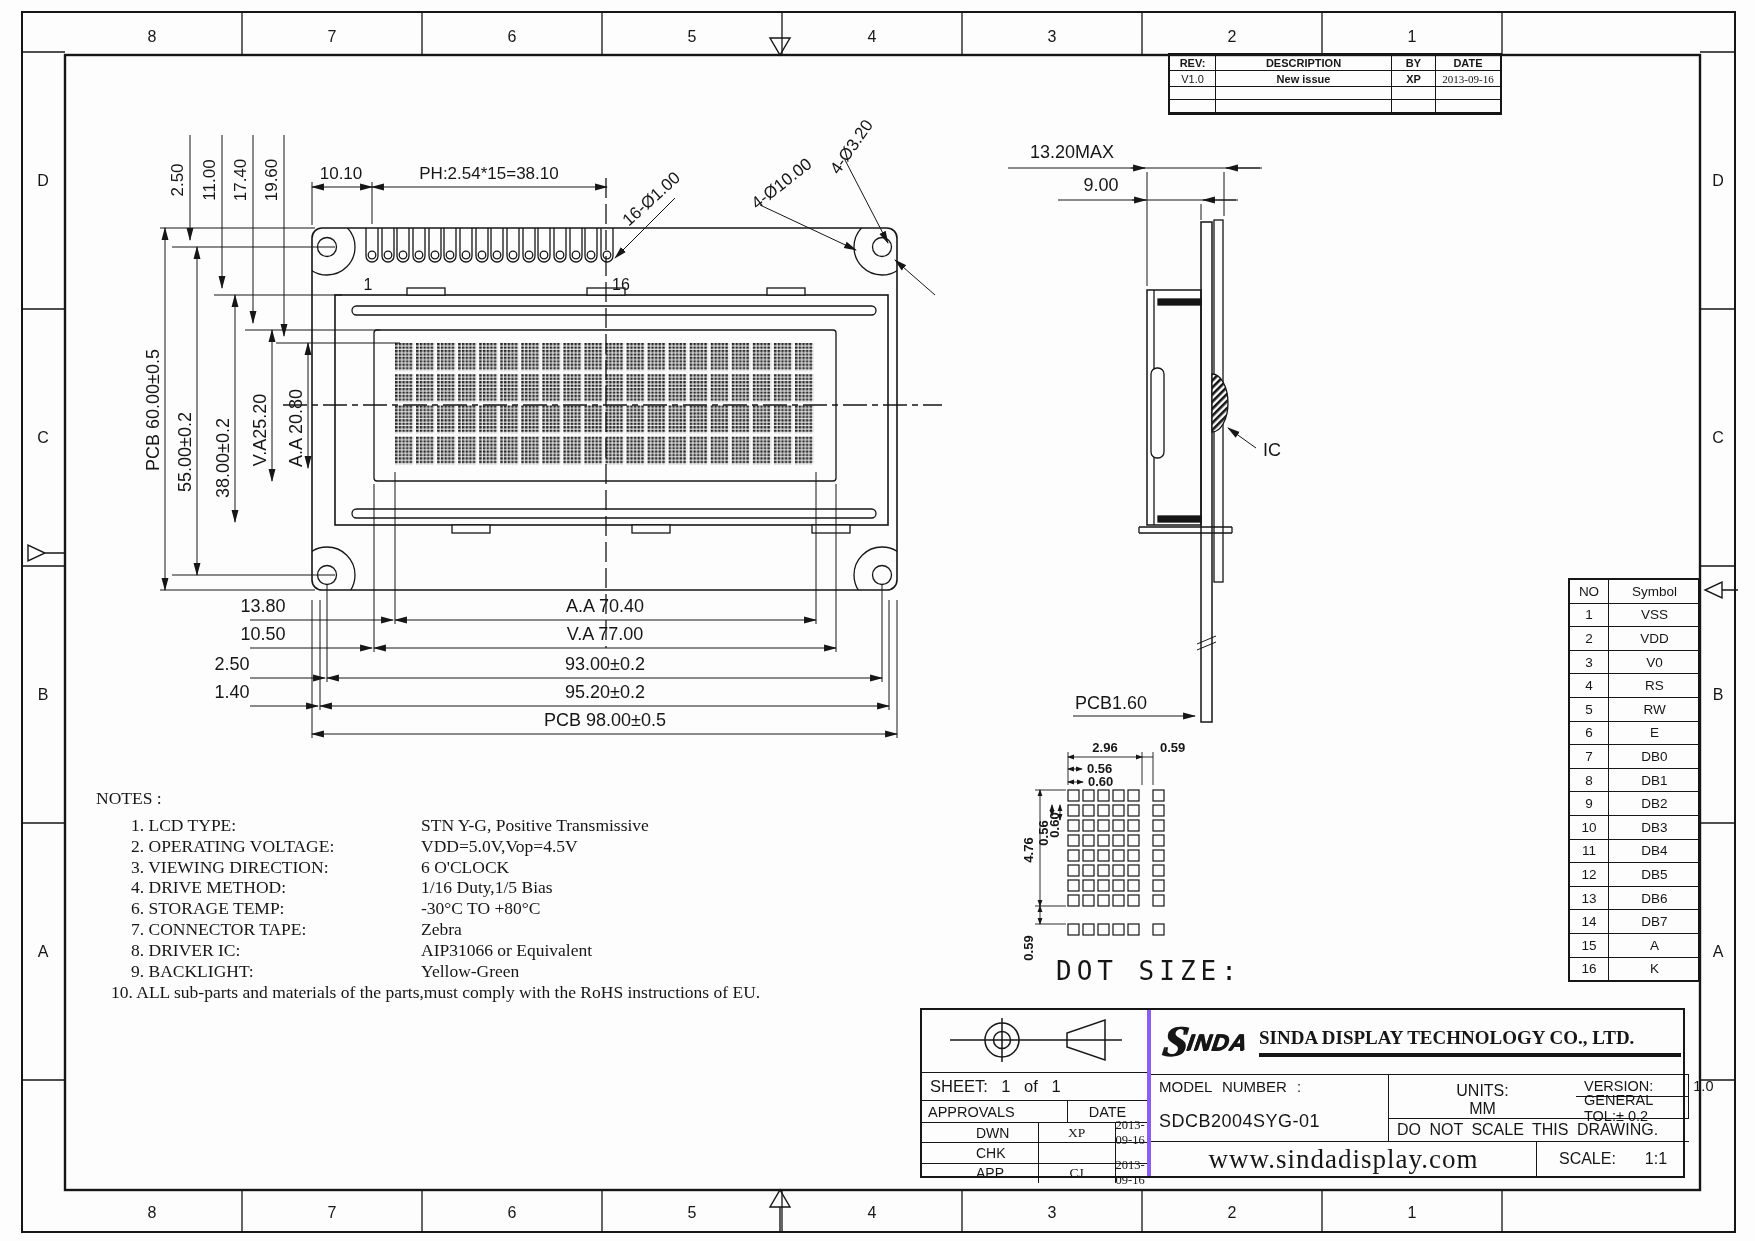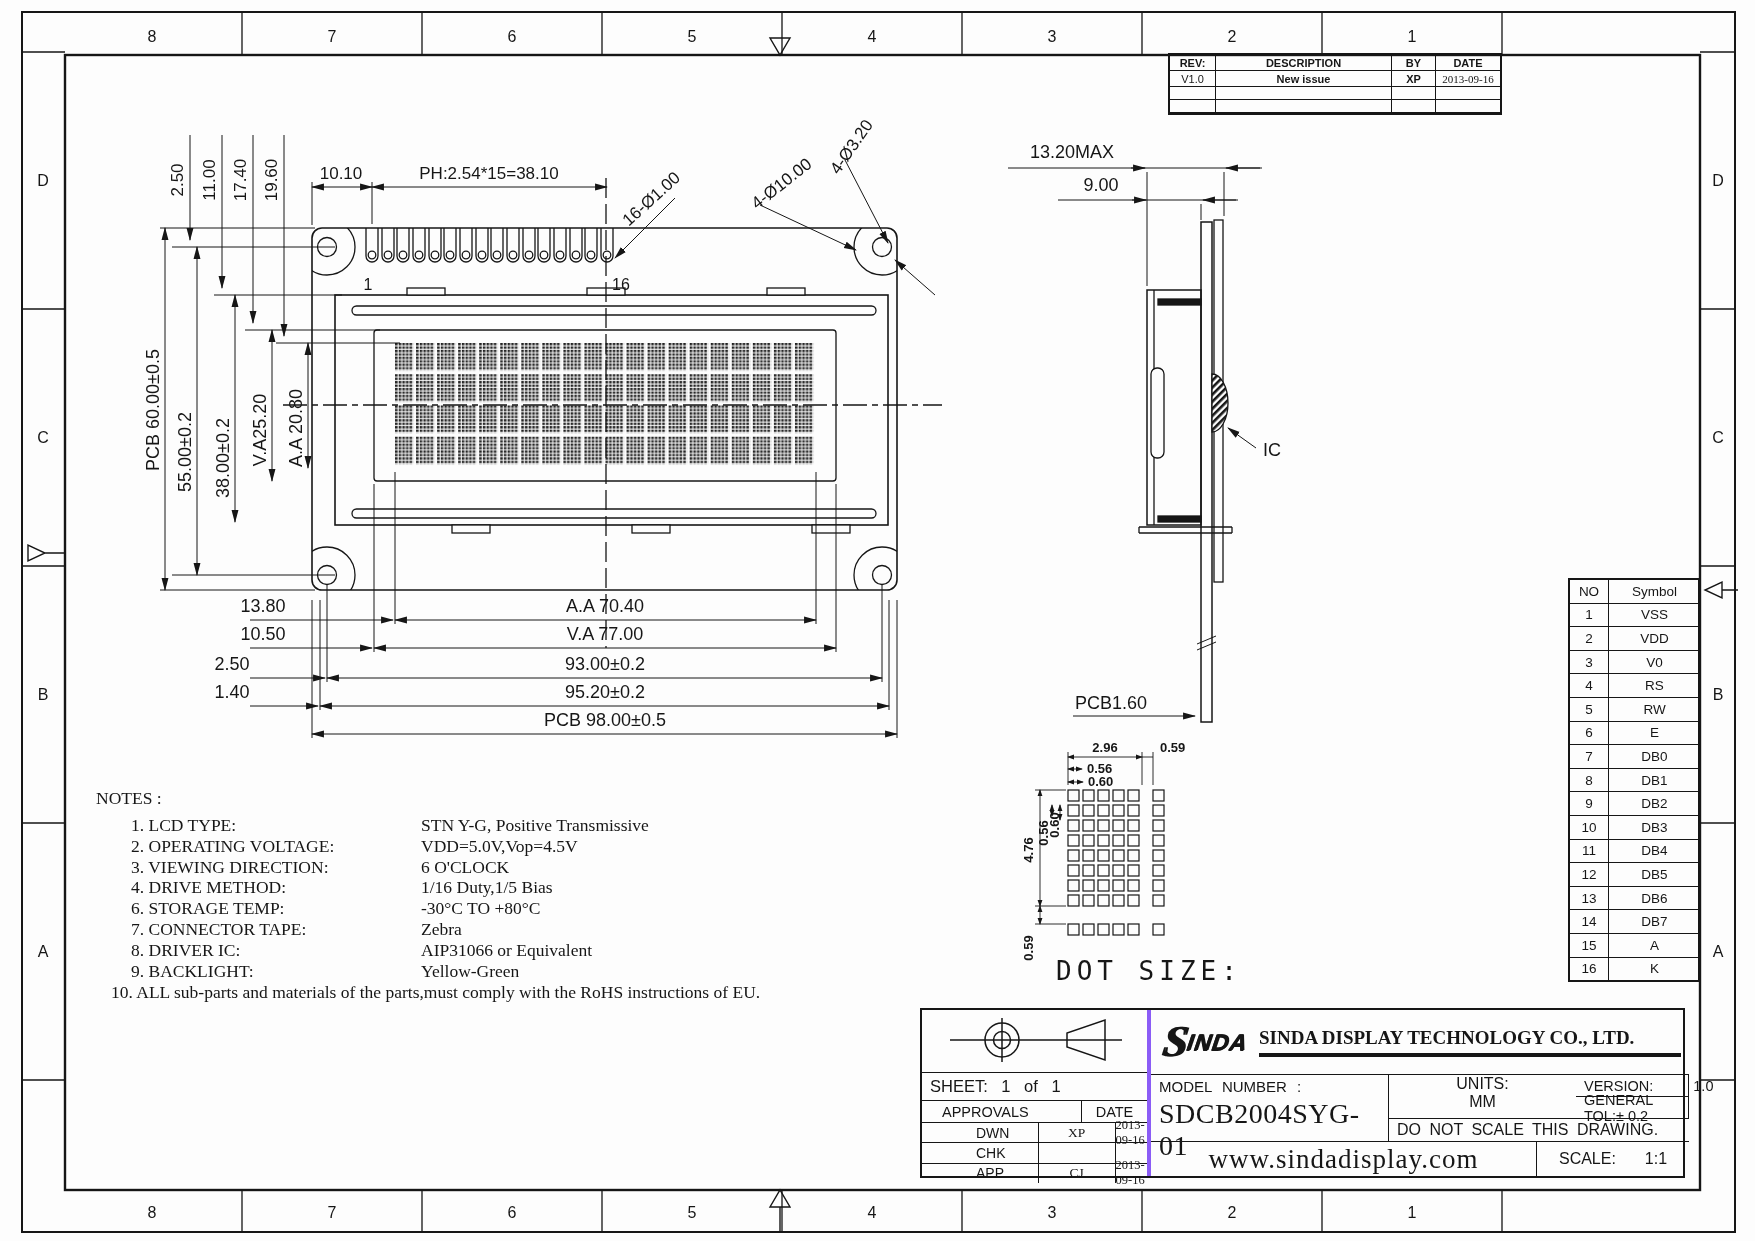--- a/index.html
+++ b/index.html
@@ -28,46 +28,46 @@
   .nrow{display:flex;line-height:20.8px;}
   .nlabel{width:290px;padding-left:35px;flex:none;}
   .nlast{padding-left:15px;line-height:20.8px;margin-top:1px;}
   
   .tblock{left:920px;top:1008px;width:765px;height:170px;border:2.5px solid #161616;display:flex;}
   .tb-left{width:225px;flex:none;border-right:4px solid #8b5cf6;display:flex;flex-direction:column;}
   .projbox{height:62px;border-bottom:1.5px solid #161616;flex:none;}
   .sheetrow{height:27px;border-bottom:1.5px solid #161616;display:flex;align-items:center;
             padding-left:8px;font-size:16.5px;word-spacing:9px;flex:none;}
   .apphd{height:21px;border-bottom:1.5px solid #161616;display:flex;flex:none;font-size:14.5px;}
-  .apphd .a1{width:139px;border-right:1.5px solid #161616;padding-left:20px;display:flex;align-items:center;}
+  .apphd .a1{width:139px;border-right:1.5px solid #161616;padding-left:6px;display:flex;align-items:center;}
   .apphd .a2{flex:1;display:flex;align-items:center;justify-content:center;}
   .apprrow{height:19.3px;border-bottom:1.5px solid #161616;display:flex;flex:none;font-size:13.5px;padding-left:48px;}
   .apprrow:last-child{border-bottom:none;}
   .apprrow .c1{width:62px;border-right:1.5px solid #161616;padding-left:6px;display:flex;align-items:center;font-size:14px;}
   .apprrow .c2{width:75.5px;border-right:1.5px solid #161616;display:flex;align-items:center;justify-content:center;
                font-family:"Liberation Serif",serif;}
   .apprrow .c3{flex:1;display:flex;align-items:center;justify-content:center;font-family:"Liberation Serif",serif;font-size:12.5px;}
   .tb-right{flex:1;display:flex;flex-direction:column;}
   .logoband{height:64px;border-bottom:1.5px solid #161616;display:flex;align-items:center;flex:none;}
   .logo{width:108px;flex:none;display:flex;align-items:center;justify-content:center;
         font-style:italic;font-weight:bold;transform:skewX(-8deg);}
   .logo .ls{font-size:44px;line-height:40px;font-family:"Liberation Serif",serif;text-shadow:2px 0 #161616;}
   .logo .lr{font-size:23px;font-weight:900;letter-spacing:1px;text-shadow:1px 0 #161616,0 1px #161616;}
   .company{flex:1;font-family:"Liberation Serif",serif;font-weight:bold;font-size:19px;
            border-bottom:4px solid #161616;margin-right:8px;padding-bottom:4px;white-space:nowrap;}
   .midband{height:66px;border-bottom:1.5px solid #161616;flex:none;display:grid;
            grid-template-columns:238px 187px 113px;grid-template-rows:22px 22px 22px;}
   .modelcell{grid-row:1/4;border-right:1.5px solid #161616;padding-left:8px;}
   .modelcell .ml{font-size:15px;word-spacing:6px;margin-top:3px;}
-  .modelcell .mn{font-family:Liberation Serif, serif;font-size:28px;margin-top:3px;letter-spacing:0.5px;}
+  .modelcell .mn{font-family:Liberation Sans, sans-serif;font-size:18px;margin-top:16px;letter-spacing:0.5px;}
   .vercell,.tolcell{border-right:1.5px solid #161616;border-bottom:1.5px solid #161616;
            display:flex;align-items:center;padding-left:8px;font-size:14.5px;}
   .vercell span.v{margin-left:40px;text-align:center;}
   .noscale{grid-column:2/4;display:flex;align-items:center;padding-left:8px;font-size:16px;word-spacing:4px;}
-  .unitscell{grid-row:1/3;display:flex;flex-direction:column;align-items:center;justify-content:flex-start;
+  .unitscell{grid-row:1/3;display:flex;flex-direction:column;align-items:center;justify-content:flex-end;
            border-bottom:1.5px solid #161616;font-size:16px;}
   .botband{flex:1;display:flex;}
   .webcell{width:385px;flex:none;border-right:1.5px solid #161616;display:flex;align-items:center;justify-content:center;
            font-family:"Liberation Serif",serif;font-size:27px;letter-spacing:1px;}
   .scalecell{flex:1;display:flex;align-items:center;justify-content:center;font-size:16px;word-spacing:10px;}
 </style>
 </head>
 <body>
 
 <div id="sheet">

